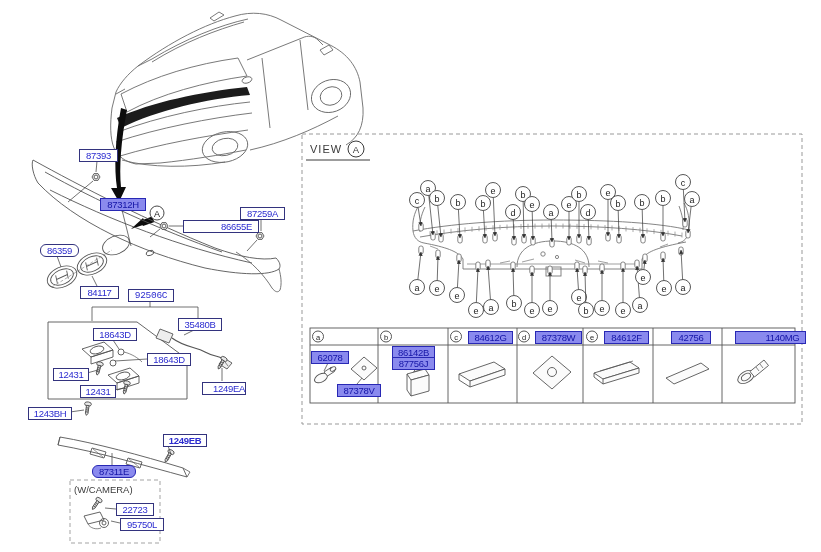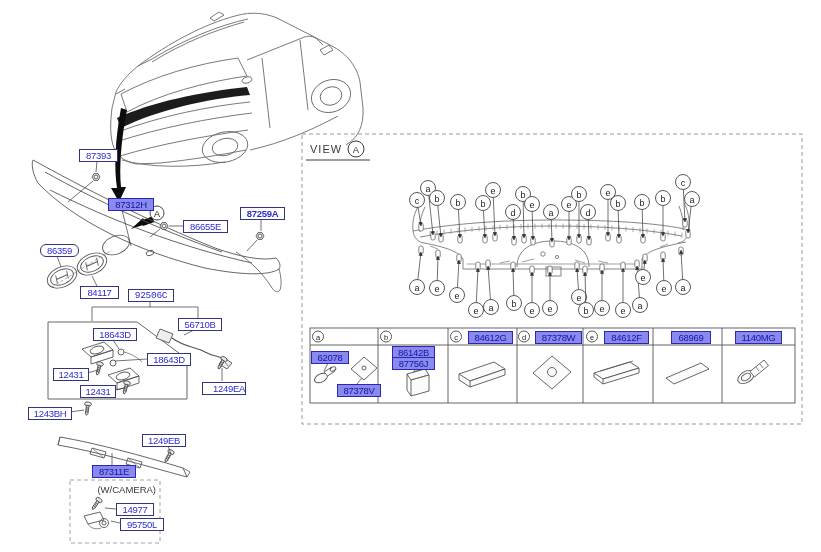--- a/index.html
+++ b/index.html
@@ -526,43 +526,43 @@
       <ellipse cx="746" cy="377" rx="9" ry="5.5" transform="rotate(-32 746 377)"></ellipse>
       <ellipse cx="746" cy="377" rx="5" ry="3" transform="rotate(-32 746 377)"></ellipse>
       <path d="M750,371.5 L764,360 L768.5,365.5 L754.5,377 Z"></path>
       <path d="M756,367 l3,4 M760,364 l3,4" fill="none" stroke-width="0.7"></path>
     </g>
   </g>
 </svg>
 
 <div id="labels">
       <div class="plabel" style="left: 79px; top: 149px; width: 37px;">87393</div>
-      <div class="plabel hl" style="left: 108px; top: 198px; width: 44px;">87312H</div>
-      <div class="plabel" style="left: 183px; top: 220px; width: 43px;">86655E</div>
-      <div class="plabel" style="left: 240px; top: 207px; width: 43px; font-weight: bold;">87259A</div>
+      <div class="plabel hl" style="left: 100px; top: 198px; width: 44px;">87312H</div>
+      <div class="plabel" style="left: 183px; top: 220px; width: 43px; padding-left: 31px;">86655E</div>
+      <div class="plabel" style="left: 240px; top: 207px; width: 43px;">87259A</div>
       <div class="plabel" style="left: 40px; top: 244px; width: 37px; border-radius: 6px;">86359</div>
       <div class="plabel" style="left: 80px; top: 286px; width: 37px;">84117</div>
       <div class="plabel" style="left: 128px; top: 289px; width: 44px; font-family: Liberation Mono, monospace;">92506C</div>
-      <div class="plabel" style="left: 178px; top: 318px; width: 42px;">56710B</div>
+      <div class="plabel" style="left: 178px; top: 318px; width: 42px;">35480B</div>
       <div class="plabel" style="left: 93px; top: 328px; width: 42px;">18643D</div>
       <div class="plabel" style="left: 147px; top: 353px; width: 42px;">18643D</div>
       <div class="plabel" style="left: 53px; top: 368px; width: 34px;">12431</div>
       <div class="plabel" style="left: 80px; top: 385px; width: 34px;">12431</div>
       <div class="plabel" style="left: 202px; top: 382px; width: 42px; text-align: right;">1249EA</div>
       <div class="plabel" style="left: 28px; top: 407px; width: 42px;">1243BH</div>
-      <div class="plabel" style="left: 142px; top: 434px; width: 42px;">1249EB</div>
-      <div class="plabel hl" style="left: 92px; top: 465px; width: 42px;">87311E</div>
-      <div class="plabel" style="left: 116px; top: 503px; width: 36px;">14977</div>
+      <div class="plabel" style="left: 163px; top: 434px; width: 42px; font-weight: bold;">1249EB</div>
+      <div class="plabel hl" style="left: 92px; top: 465px; width: 42px; border-radius: 6px;">87311E</div>
+      <div class="plabel" style="left: 116px; top: 503px; width: 36px;">22723</div>
       <div class="plabel" style="left: 120px; top: 518px; width: 42px;">95750L</div>
       <div class="plabel hl" style="left: 311px; top: 351px; width: 36px;">62078</div>
       <div class="plabel hl" style="left: 337px; top: 384px; width: 42px;">87378V</div>
       <div class="plabel hl" style="left: 392px; top: 346px; width: 41px;">86142B</div>
       <div class="plabel hl" style="left: 392px; top: 357px; width: 41px;">87756J</div>
       <div class="plabel hl" style="left: 468px; top: 331px; width: 43px;">84612G</div>
       <div class="plabel hl" style="left: 535px; top: 331px; width: 45px;">87378W</div>
       <div class="plabel hl" style="left: 604px; top: 331px; width: 43px;">84612F</div>
-      <div class="plabel hl" style="left: 671px; top: 331px; width: 38px;">68969</div>
-      <div class="plabel hl" style="left: 735px; top: 331px; width: 45px;">1140MG</div>
+      <div class="plabel hl" style="left: 671px; top: 331px; width: 38px;">42756</div>
+      <div class="plabel hl" style="left: 735px; top: 331px; width: 45px; padding-left: 24px;">1140MG</div>
     </div>
 
-<div style="position:absolute;left:74px;top:484px;width:82px;text-align:right;font-size:9.5px;color:#3a3a3a;">(W/CAMERA)</div>
+<div style="position:absolute;left:74px;top:484px;width:82px;text-align:left;font-size:9.5px;color:#3a3a3a;">(W/CAMERA)</div>
 
 </div>
 
 </body></html>

